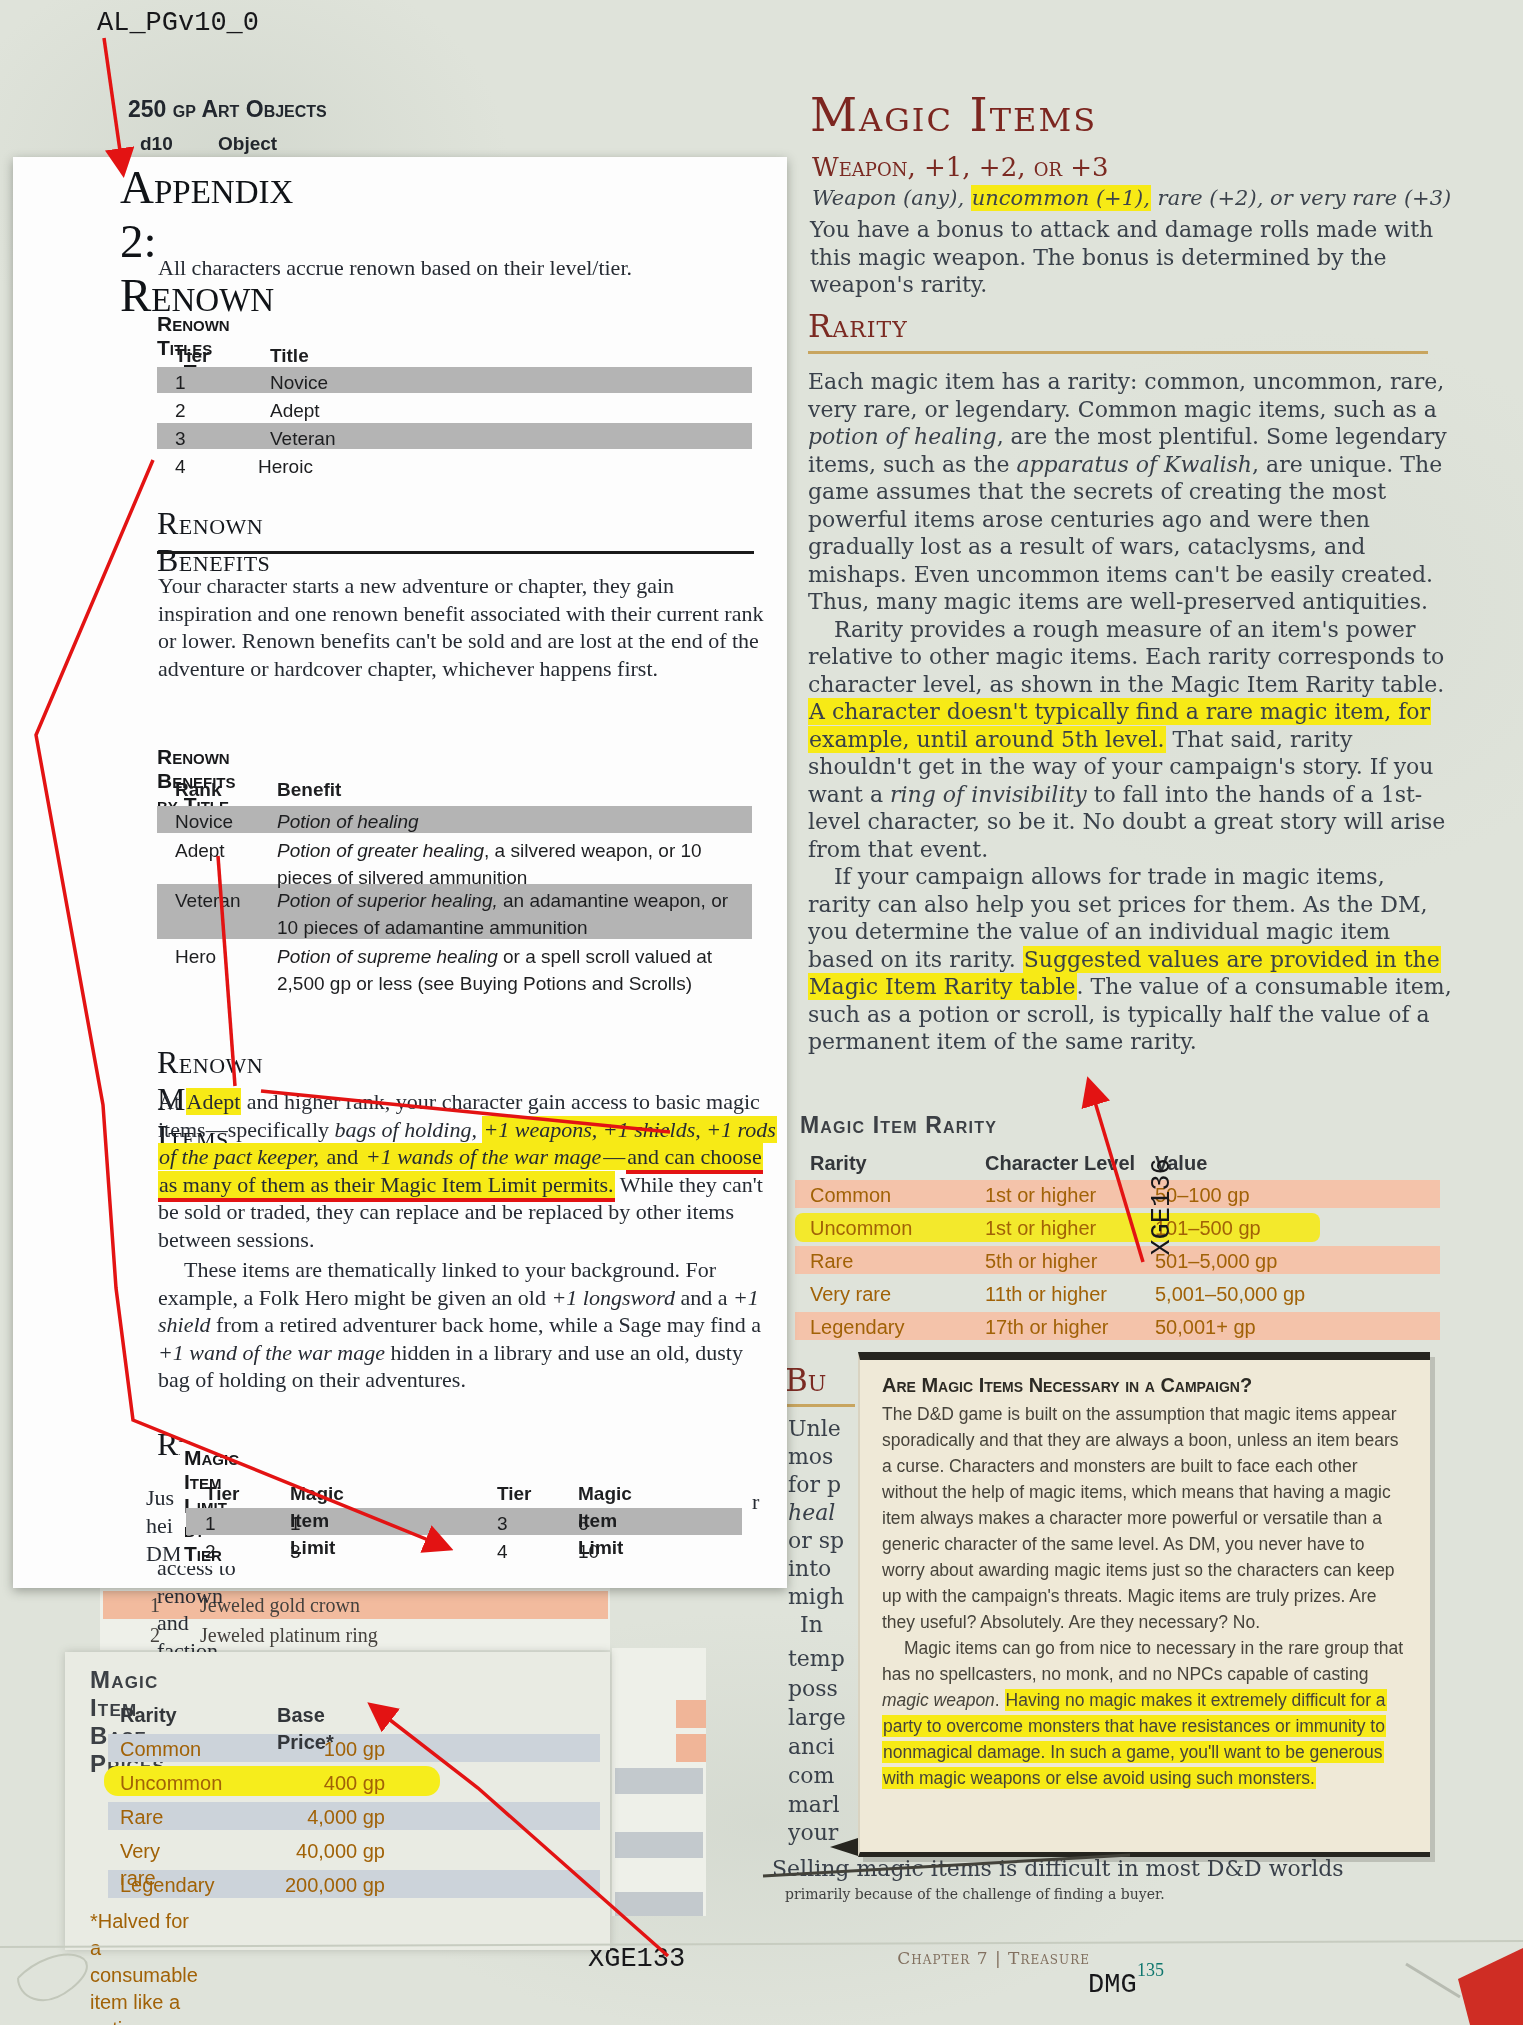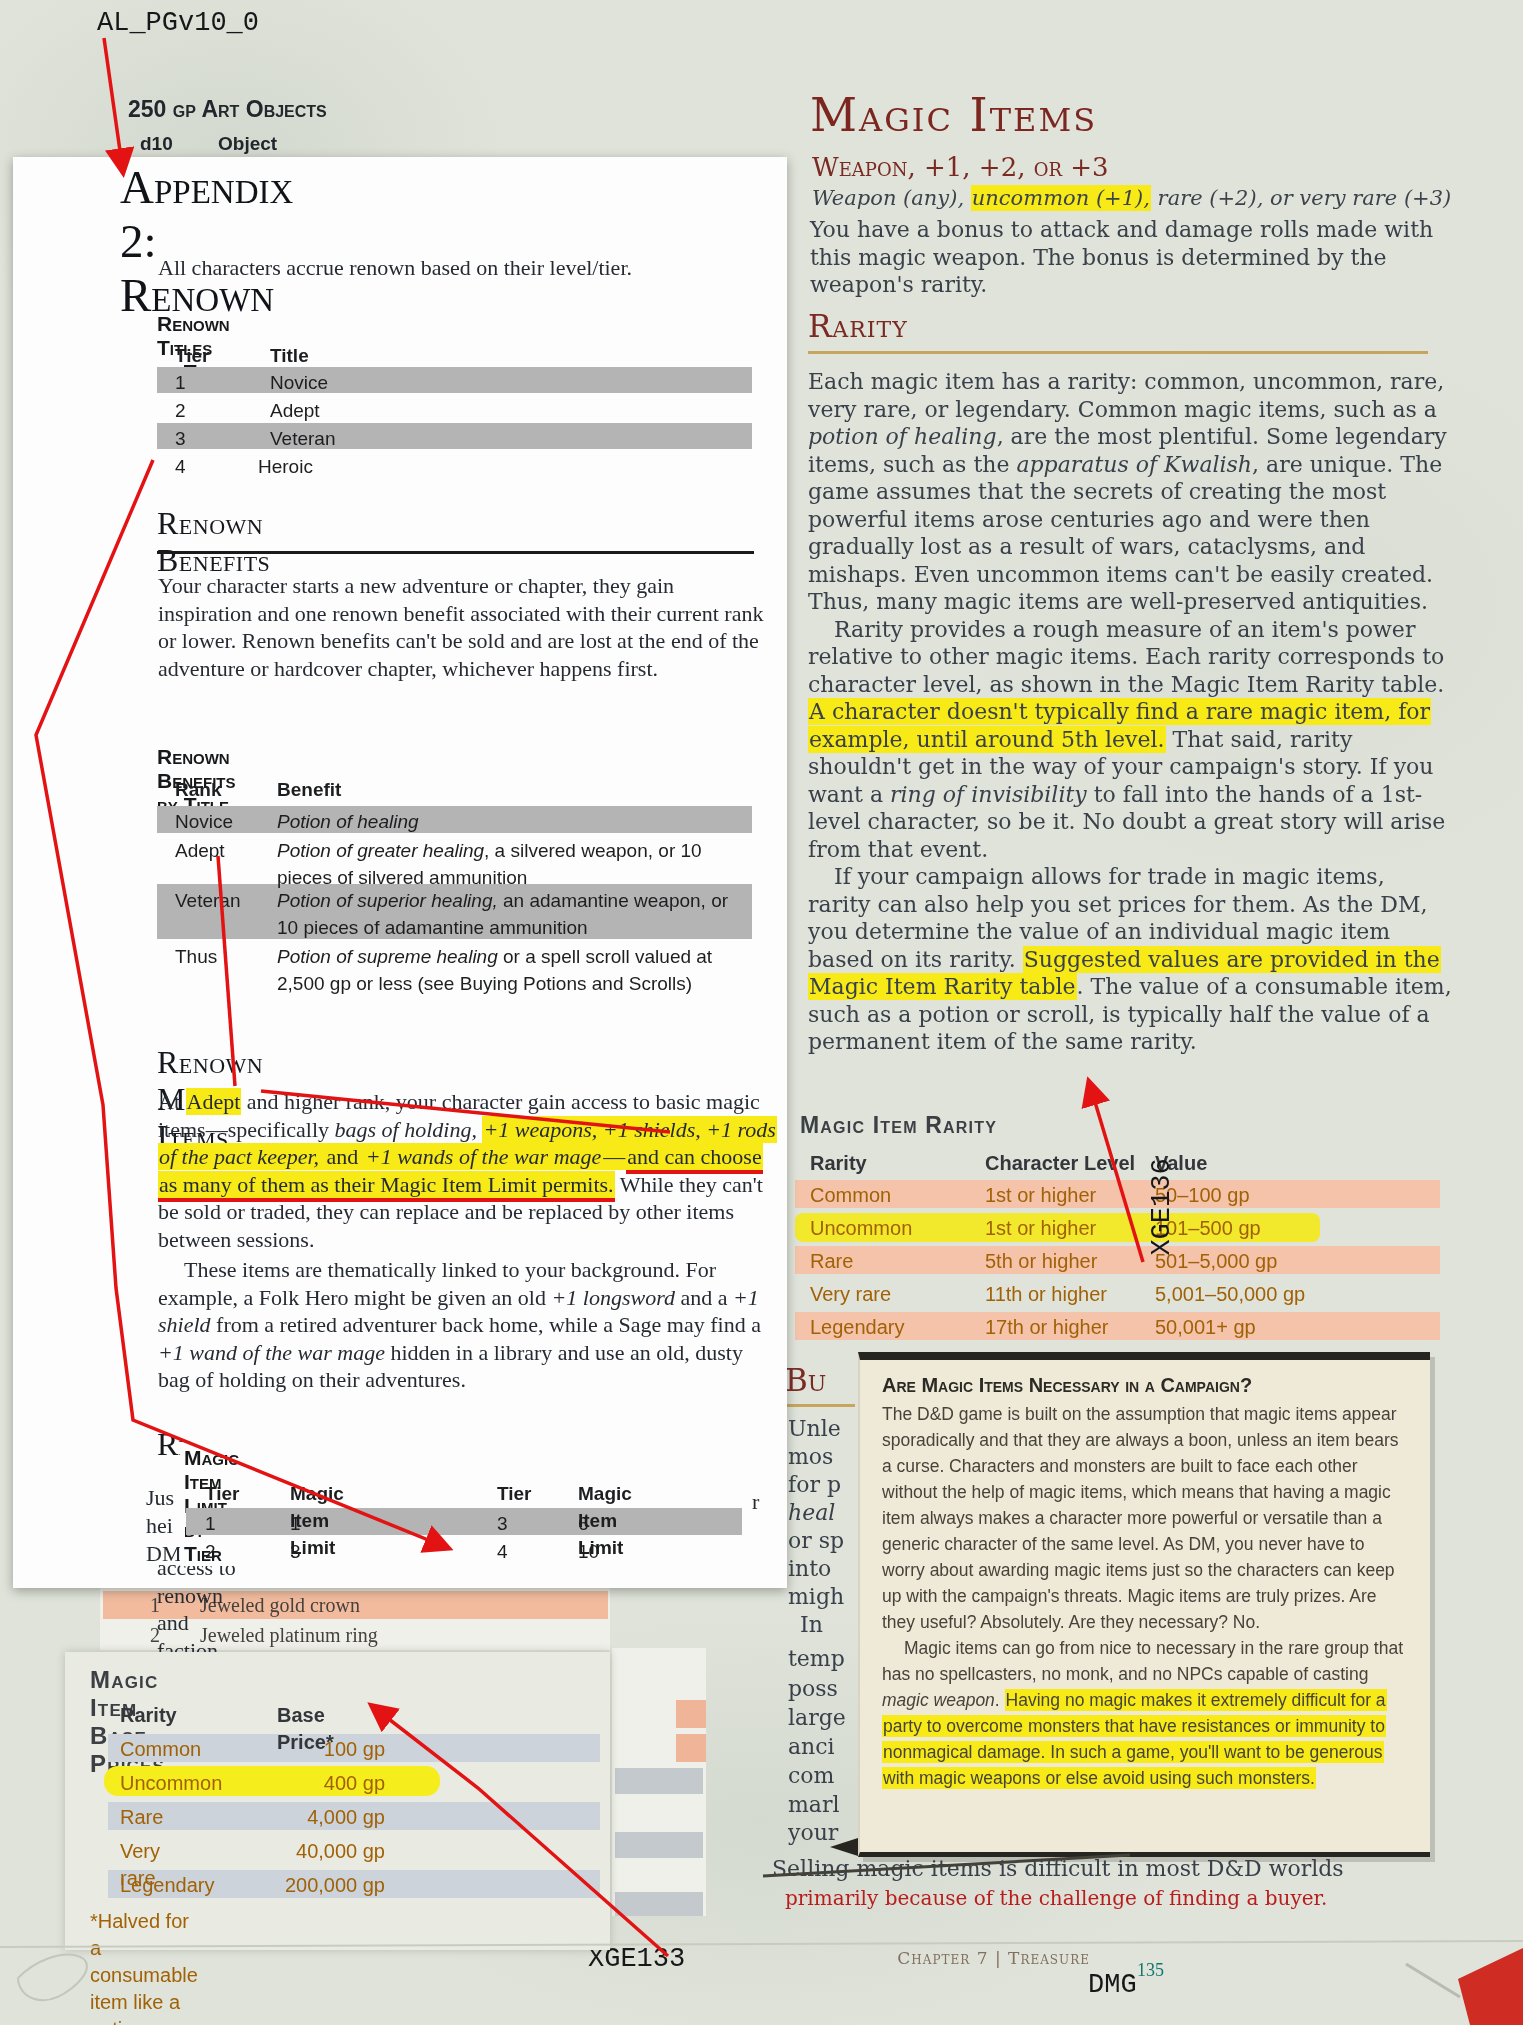--- a/index.html
+++ b/index.html
@@ -119,21 +119,21 @@
 <div class="abs sbox" style="left:858px;top:1352px;width:570px;height:492px;z-index:20">
   <div class="sans b sc" style="margin:14px 0 4px 22px;font-size:20px;color:#2c2a24">Are Magic Items Necessary in a Campaign?</div>
   <div class="sbody" style="margin:0 18px 0 22px">
     <p>The D&amp;D game is built on the assumption that magic items appear sporadically and that they are always a boon, unless an item bears a curse. Characters and monsters are built to face each other without the help of magic items, which means that having a magic item always makes a character more powerful or versatile than a generic character of the same level. As DM, you never have to worry about awarding magic items just so the characters can keep up with the campaign's threats. Magic items are truly prizes. Are they useful? Absolutely. Are they necessary? No.</p>
     <p class="ind"><span>Magic items can go from nice to necessary in the rare group that has no spellcasters, no monk, and no NPCs capable of casting </span><span class="it">magic weapon</span><span>. </span><span class="hl">Having no magic makes it extremely difficult for a party to overcome monsters that have resistances or immunity to nonmagical damage. In such a game, you'll want to be generous with magic weapons or else avoid using such monsters.</span></p>
   </div>
 </div>
 <div class="abs" style="left:830px;top:1838px;width:0;height:0;border-top:9px solid transparent;border-bottom:9px solid transparent;border-right:28px solid #26251f;z-index:21"></div>
 
 <div class="abs dserif" style="left:772px;top:1856px;font-size:22px;color:#39404a;z-index:5">Selling magic items is difficult in most D&amp;D worlds</div>
-<div class="abs dserif" style="left:785px;top:1886px;font-size:20px;color:#b91c1c">primarily because of the challenge of finding a buyer.</div>
+<div class="abs dserif" style="left:785px;top:1886px;font-size:14px;color:#404040">primarily because of the challenge of finding a buyer.</div>
 
 <div class="abs mono" style="left:1082px;top:1192px;width:160px;font-size:27px;text-align:center;transform:rotate(-90deg)">XGE136</div>
 
 <div class="abs wpage" style="left:13px;top:157px;width:774px;height:1431px;z-index:2"></div>
 <div class="abs" style="left:0;top:0;z-index:3">
   <div class="abs serif sc" style="left:120px;top:160px;font-size:47px;color:#101317">Appendix 2: Renown</div>
   <div class="abs apara" style="left:158px;top:254px;width:620px">All characters accrue renown based on their level/tier.</div>
 
   <div class="abs ahead-sans" style="left:157px;top:312px">Renown Titles by Tier</div>
   <div class="abs stripe-gray" style="left:157px;top:367px;width:595px;height:26px"></div>
@@ -157,21 +157,21 @@
   <div class="abs stripe-gray" style="left:157px;top:806px;width:595px;height:27px"></div>
   <div class="abs stripe-gray" style="left:157px;top:884px;width:595px;height:55px"></div>
   <div class="abs acell b" style="left:175px;top:776px">Rank</div>
   <div class="abs acell b" style="left:277px;top:776px">Benefit</div>
   <div class="abs acell" style="left:175px;top:808px">Novice</div>
   <div class="abs acell" style="left:277px;top:808px;width:470px"><span class="it">Potion of healing</span></div>
   <div class="abs acell" style="left:175px;top:837px">Adept</div>
   <div class="abs acell" style="left:277px;top:837px;width:470px"><span class="it">Potion of greater healing</span><span>, a silvered weapon, or 10 pieces of silvered ammunition</span></div>
   <div class="abs acell" style="left:175px;top:887px">Veteran</div>
   <div class="abs acell" style="left:277px;top:887px;width:470px"><span class="it">Potion of superior healing,</span><span> an adamantine weapon, or 10 pieces of adamantine ammunition</span></div>
-  <div class="abs acell" style="left:175px;top:943px">Thus</div>
+  <div class="abs acell" style="left:175px;top:943px">Hero</div>
   <div class="abs acell" style="left:277px;top:943px;width:470px"><span class="it">Potion of supreme healing</span><span> or a spell scroll valued at 2,500 gp or less (see Buying Potions and Scrolls)</span></div>
 
   <div class="abs serif ahead-serif" style="left:157px;top:1044px">Renown Magic Items</div>
   <div class="abs apara" style="left:158px;top:1088px;width:622px"><span>At </span><span class="hl">Adept</span><span> and higher rank, your character gain access to basic magic items—specifically </span><span class="it">bags of holding, </span><span class="it hl">+1 weapons, +1 shields, +1 rods of the pact keeper,</span><span class="hl"> and </span><span class="it hl">+1 wands of the war mage</span><span class="hl">—</span><span class="hl ru">and can choose as many of them as their Magic Item Limit permits.</span><span> While they can't be sold or traded, they can replace and be replaced by other items between sessions.</span></div>
   <div class="abs apara" style="left:158px;top:1256px;width:622px;text-indent:26px"><span>These items are thematically linked to your background. For example, a Folk Hero might be given an old </span><span class="it">+1 longsword</span><span> and a </span><span class="it">+1 shield</span><span> from a retired adventurer back home, while a Sage may find a </span><span class="it">+1 wand of the war mage</span><span> hidden in a library and use an old, dusty bag of holding on their adventures.</span></div>
 
   <div class="abs serif sc" style="left:157px;top:1426px;font-size:32px;color:#15181d">Re</div>
   <div class="abs apara" style="left:146px;top:1484px">Jus</div>
   <div class="abs apara" style="left:146px;top:1512px">hei</div>
   <div class="abs apara" style="left:146px;top:1540px">DM</div>

